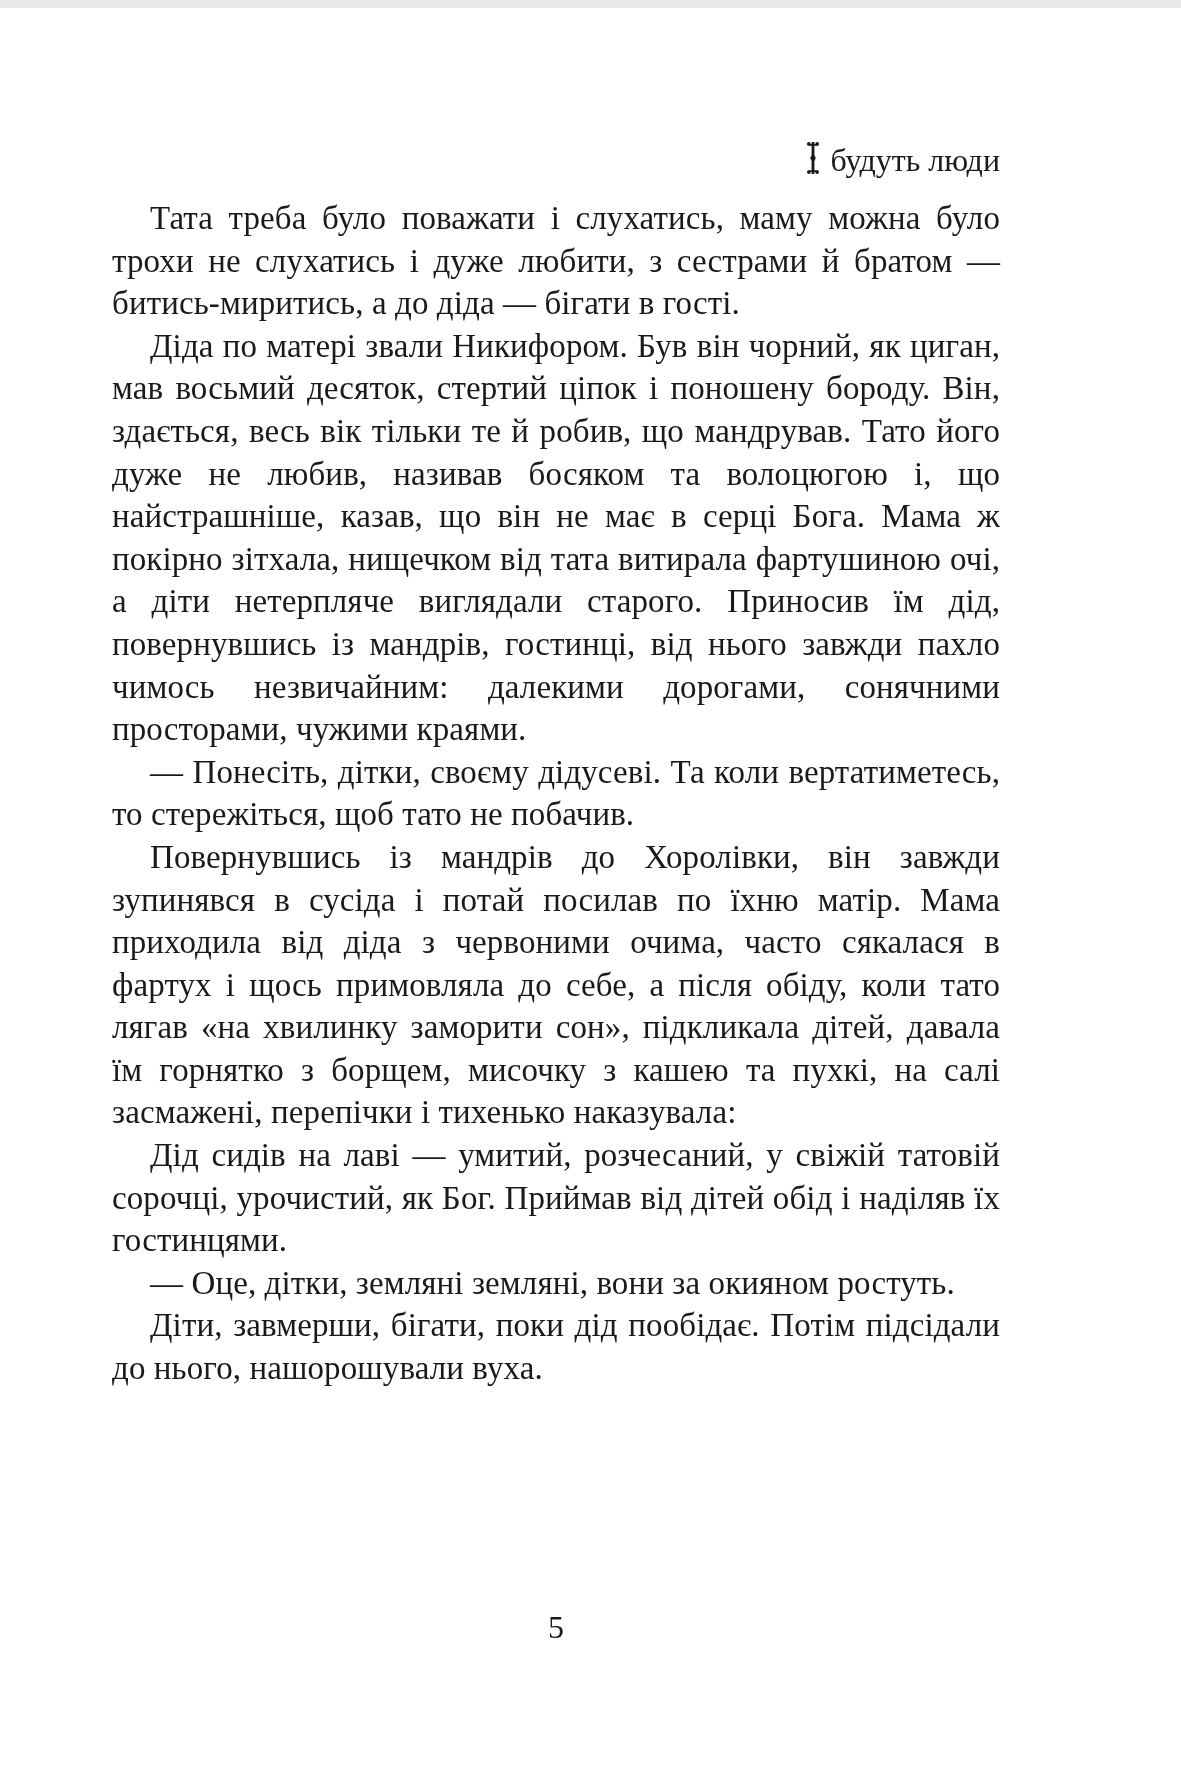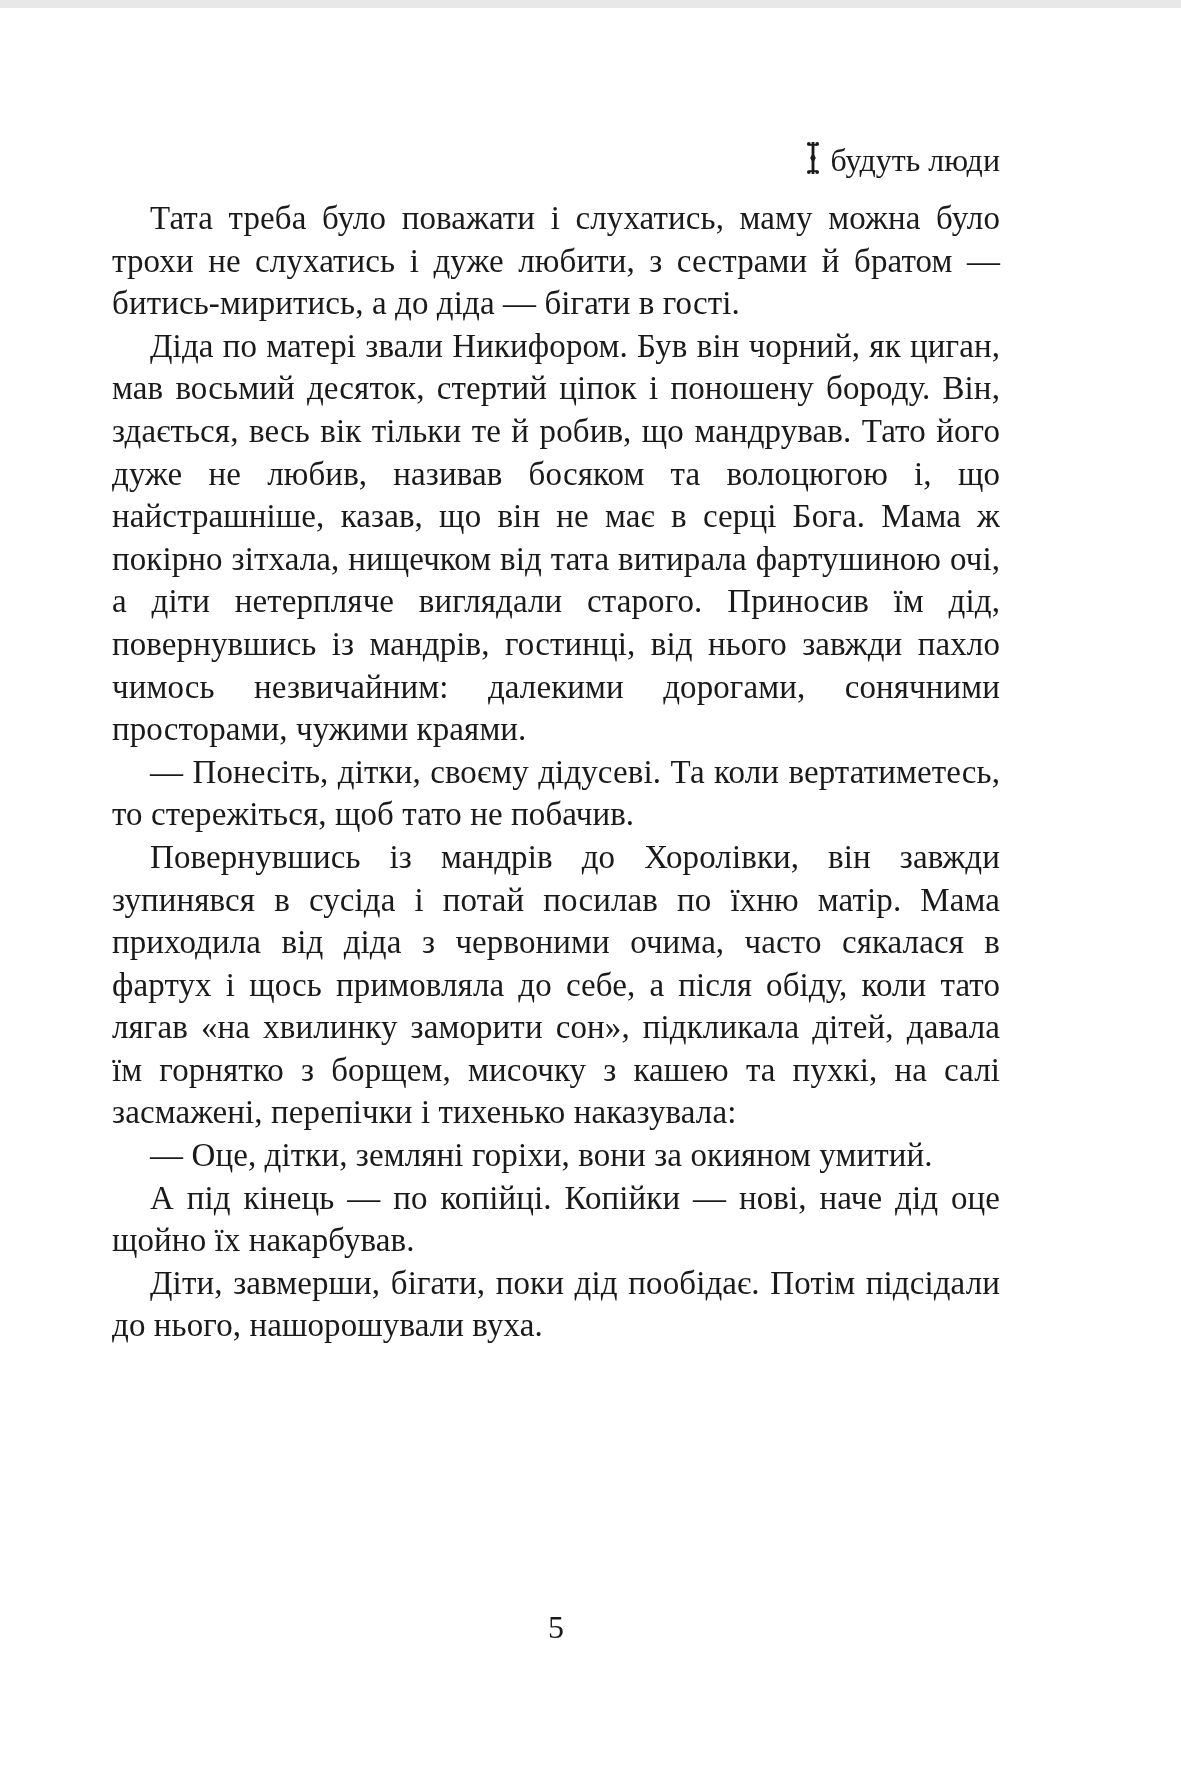--- a/index.html
+++ b/index.html
@@ -73,20 +73,20 @@
         </g>
       </svg>
     </span><span>будуть люди</span>
   </div>
 
   <div class="body-text">
     <p>Тата треба було поважати і слухатись, маму можна було трохи не слухатись і дуже любити, з сестрами й братом — битись-миритись, а до діда — бігати в гості.</p>
     <p>Діда по матері звали Никифором. Був він чорний, як циган, мав восьмий десяток, стертий ціпок і поношену бороду. Він, здається, весь вік тільки те й робив, що мандрував. Тато його дуже не любив, називав босяком та волоцюгою і, що найстрашніше, казав, що він не має в серці Бога. Мама ж покірно зітхала, нищечком від тата витирала фартушиною очі, а діти нетерпляче виглядали старого. Приносив їм дід, повернувшись із мандрів, гостинці, від нього завжди пахло чимось незвичайним: далекими дорогами, сонячними просторами, чужими краями.</p>
     <p>— Понесіть, дітки, своєму дідусеві. Та коли вертатиметесь, то стережіться, щоб тато не побачив.</p>
     <p>Повернувшись із мандрів до Хоролівки, він завжди зупинявся в сусіда і потай посилав по їхню матір. Мама приходила від діда з червоними очима, часто сякалася в фартух і щось примовляла до себе, а після обіду, коли тато лягав «на хвилинку заморити сон», підкликала дітей, давала їм горнятко з борщем, мисочку з кашею та пухкі, на салі засмажені, перепічки і тихенько наказувала:</p>
-    <p>— Оце, дітки, земляні горіхи, вони за окияном умитий.</p>
-    <p>А під кінець — по копійці. Копійки — нові, наче дід оце щойно їх накарбував.</p>
+    <p>Дід сидів на лаві — умитий, розчесаний, у свіжій татовій сорочці, урочистий, як Бог. Приймав від дітей обід і наділяв їх гостинцями.</p>
+    <p>— Оце, дітки, земляні земляні, вони за окияном ростуть.</p>
     <p>Діти, завмерши, бігати, поки дід пообідає. Потім підсідали до нього, нашорошували вуха.</p>
   </div>
 
   <div class="folio">5</div>
 
 </div>
 
 </body></html>

